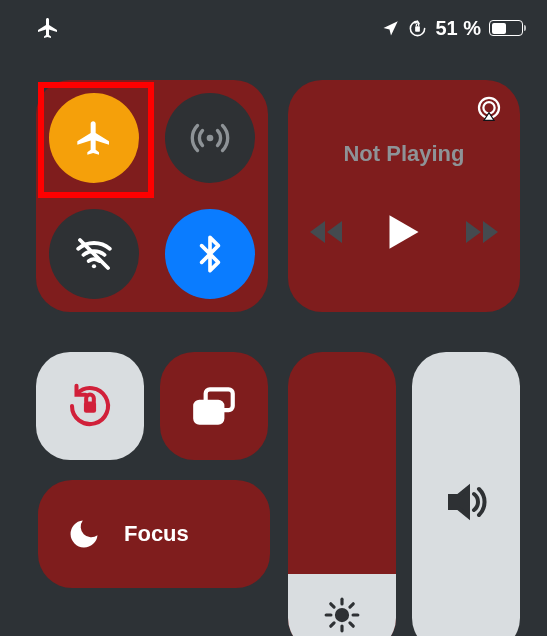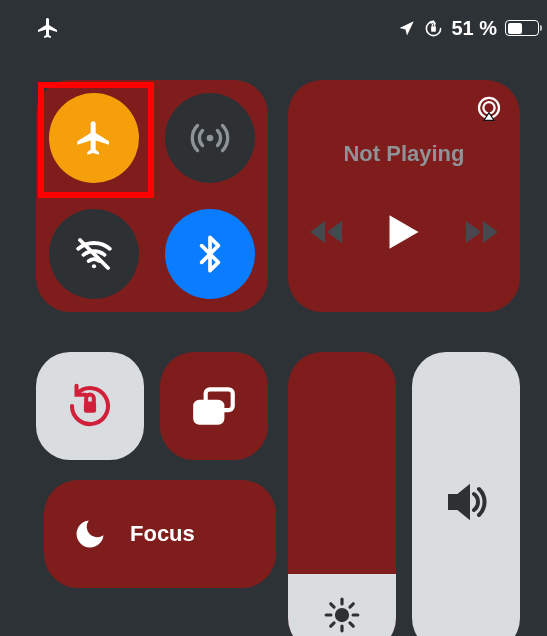--- a/index.html
+++ b/index.html
@@ -8,21 +8,21 @@
     height: 636px;
     background: #2d3236;
     font-family: -apple-system, BlinkMacSystemFont, "Segoe UI", sans-serif;
     overflow: hidden;
     position: relative;
   }
   .status-bar {
     display: flex;
     justify-content: space-between;
     align-items: center;
-    padding: 16px 8px 8px 36px;
+    padding: 16px 24px 8px 36px;
     color: #fff;
   }
   .status-right {
     display: flex;
     align-items: center;
     gap: 8px;
     font-size: 20px;
     font-weight: 600;
   }
   .battery {
@@ -117,21 +117,21 @@
     display:flex;align-items:center;justify-content:center;
   }
   
   .mirror-tile {
     left: 124px; top: 272px;
     width: 108px; height: 108px;
     display:flex;align-items:center;justify-content:center;
   }
   
   .focus-tile {
-    left: 8px; top: 400px;
+    left: 2px; top: 400px;
     width: 232px; height: 108px;
     display:flex;align-items:center;
     padding-left: 28px;
     gap: 22px;
     color: #fff;
     font-size: 22px;
     font-weight: 700;
   }
   
   .brightness {

